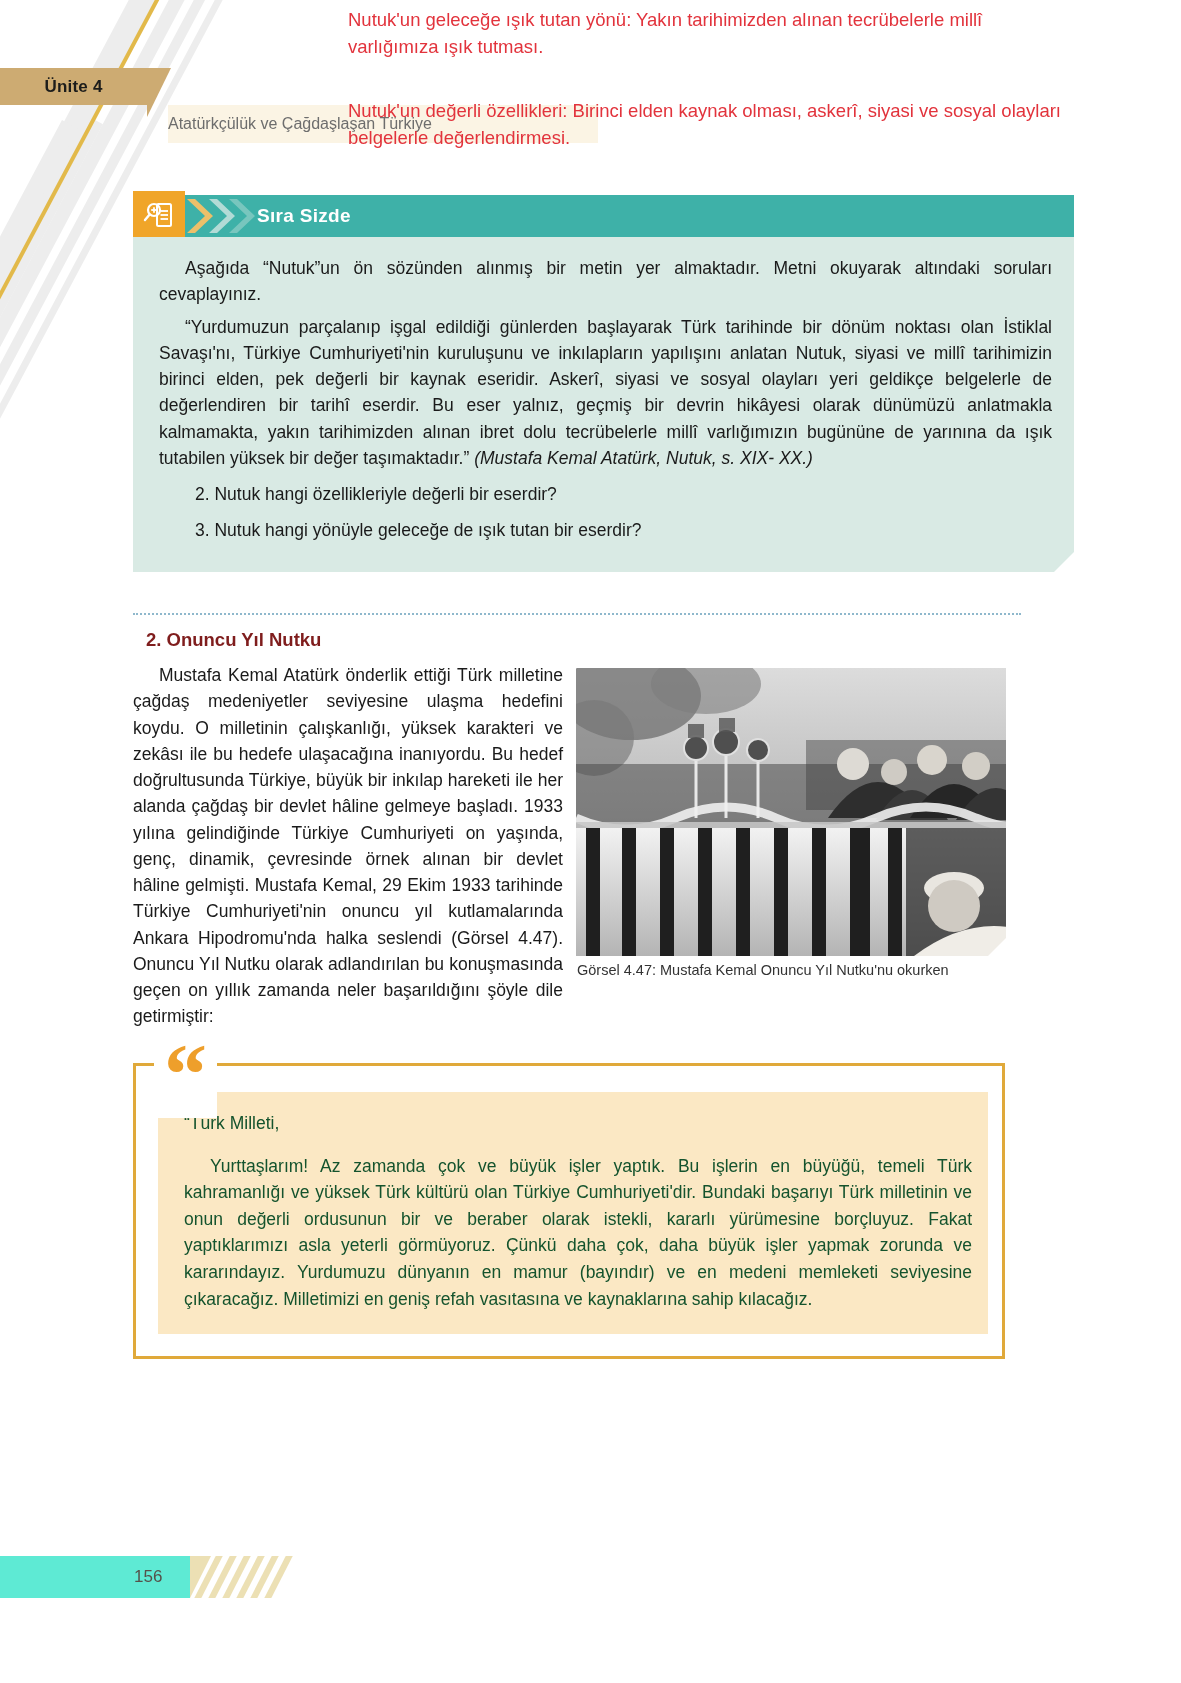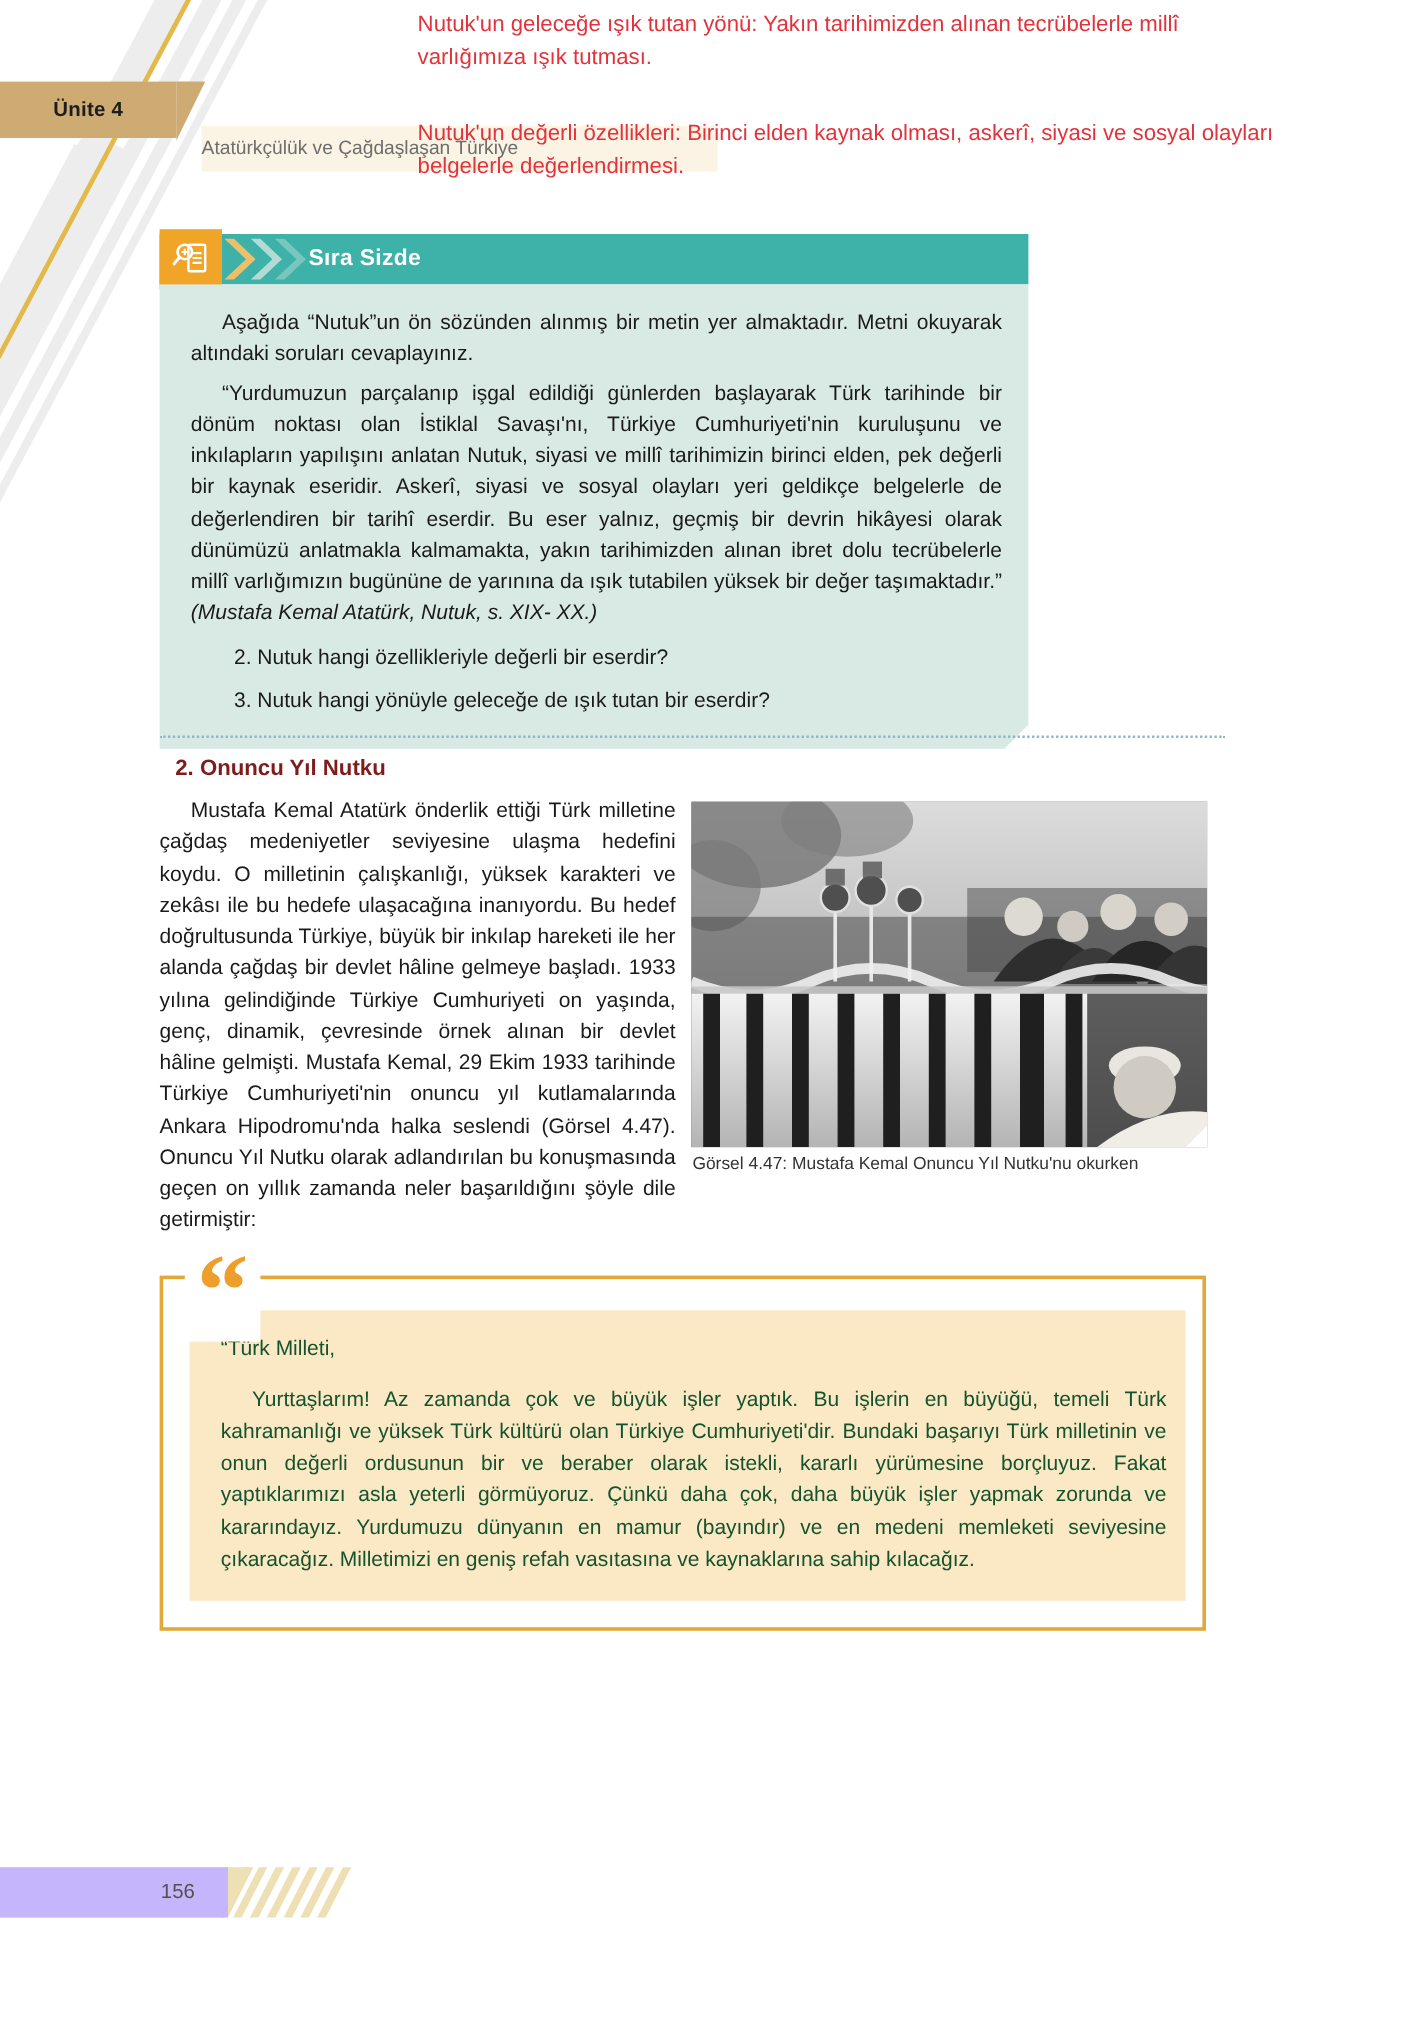--- a/index.html
+++ b/index.html
@@ -37,21 +37,21 @@
     position: absolute;
     background: #e2b94a;
     transform-origin: top left;
     transform: rotate(28deg);
   }
 
   
   .unit-tab {
     position: absolute;
     left: 0; top: 68px;
-    width: 147px; height: 47px;
+    width: 147px; height: 37px;
     background: #cdab72;
     display: flex;
     align-items: center;
     justify-content: center;
     z-index: 4;
   }
   .unit-tab::after {
     content: "";
     position: absolute;
     right: -24px; top: 0;
@@ -92,21 +92,21 @@
     font-size: 18.5px;
     line-height: 1.48;
   }
   .overlay-note { margin: 0 0 36px 0; }
   .overlay-note:first-child { margin-top: 6px; }
 
   
   .sira-wrap {
     position: absolute;
     left: 133px; top: 195px;
-    width: 724px;
+    width: 941px;
     z-index: 2;
   }
   .sira-header {
     position: relative;
     height: 42px;
     background: #3eb1a8;
     display: flex;
     align-items: center;
   }
   .sira-icon-box {
@@ -249,21 +249,21 @@
   }
   .quote-inner p { margin: 0 0 16px 0; text-indent: 26px; }
   .quote-inner p:last-child { margin-bottom: 0; }
   .quote-inner p.noindent { text-indent: 0; }
 
   
   .footer-bar {
     position: absolute;
     left: 0; top: 1556px;
     width: 190px; height: 42px;
-    background: #c4b5fd;
+    background: #5eead4;
     z-index: 2;
     display: flex;
     align-items: center;
   }
   .footer-bar::after {
     content: "";
     position: absolute;
     right: -21px; top: 0;
     border-top: 42px solid #ece0b4;
     border-right: 21px solid transparent;

